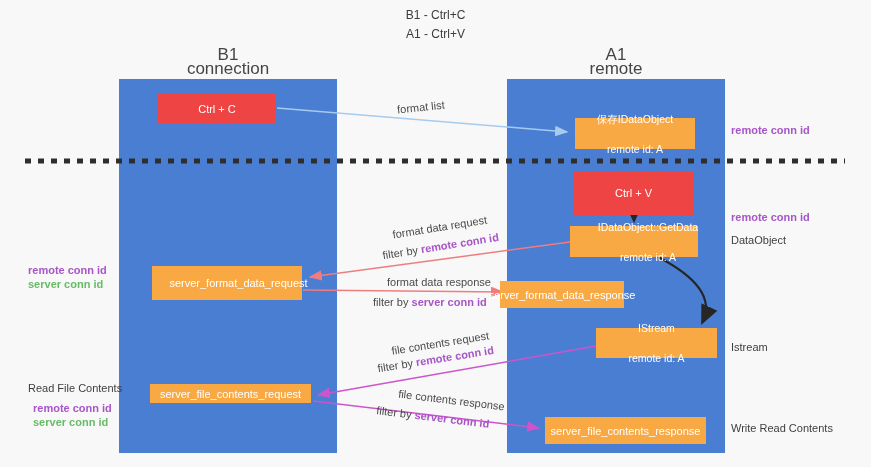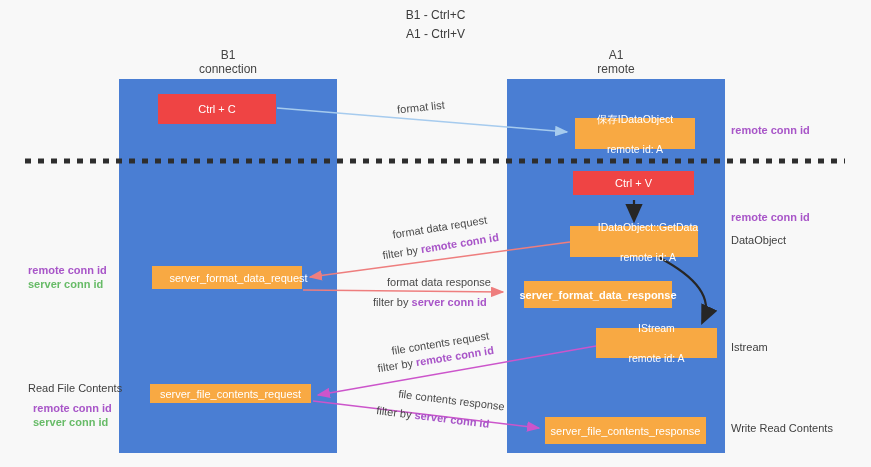--- a/index.html
+++ b/index.html
@@ -1,21 +1,21 @@
 <!DOCTYPE html>
 <html><head>
 <meta charset="utf-8">
 <style>
   html,body{margin:0;padding:0;background:#f8f8f8;font-family:"Liberation Sans","DejaVu Sans",sans-serif;}
   .canvas{position:relative;width:871px;height:467px;background:#f8f8f8;overflow:hidden;}
 
   .title{position:absolute;left:0;top:6px;width:871px;text-align:center;
          font-size:12px;line-height:19px;color:#3c3c3c;}
 
-  .col-header{position:absolute;top:48px;text-align:center;font-size:12px;line-height:14px;color:#454545;}
+  .col-header{position:absolute;top:48px;text-align:center;font-size:17px;line-height:14px;color:#454545;}
   .col-header.left{left:119px;width:218px;}
   .col-header.right{left:507px;width:218px;}
 
   .lifeline{position:absolute;top:79px;width:218px;height:374px;background:#4a7ed3;}
   .lifeline.left{left:119px;}
   .lifeline.right{left:507px;}
 
   svg.overlay{position:absolute;left:0;top:0;z-index:3;pointer-events:none;}
 
   .box{position:absolute;z-index:4;display:flex;align-items:center;justify-content:center;
@@ -87,30 +87,30 @@
     <line x1="313" y1="401" x2="539" y2="428" stroke="#cc55cb" stroke-width="1.5" marker-end="url(#ah-magenta)"></line>
   </svg>
 
   <div class="box green" style="left:158px;top:94px;width:118px;height:30px;">Ctrl + C</div>
 
   <div class="box orange two-line" style="left:575px;top:118px;width:120px;height:31px;">
     <div>保存IDataObject</div>
     <div>remote id: A</div>
   </div>
 
-  <div class="box green" style="left:573px;top:171px;width:121px;height:24px;">Ctrl + V</div>
+  <div class="box green" style="left:573px;top:171px;width:121px;height:44px;">Ctrl + V</div>
 
   <div class="box orange two-line" style="left:570px;top:226px;width:128px;height:31px;padding-left:28px;">
     <div>IDataObject::GetData</div>
     <div>remote id: A</div>
   </div>
 
-  <div class="box orange" style="left:152px;top:266px;width:150px;height:23px;padding-left:23px;">server_format_data_request</div>
+  <div class="box orange" style="left:152px;top:266px;width:150px;height:34px;padding-left:23px;">server_format_data_request</div>
 
-  <div class="box orange" style="left:524px;top:281px;width:148px;height:27px;font-weight:bold;">server_format_data_response</div>
+  <div class="box orange" style="left:500px;top:281px;width:124px;height:27px;">server_format_data_response</div>
 
   <div class="box orange two-line" style="left:596px;top:328px;width:121px;height:30px;">
     <div>IStream</div>
     <div>remote id: A</div>
   </div>
 
   <div class="box orange" style="left:150px;top:384px;width:161px;height:19px;">server_file_contents_request</div>
 
   <div class="box orange" style="left:545px;top:417px;width:161px;height:27px;">server_file_contents_response</div>
 

